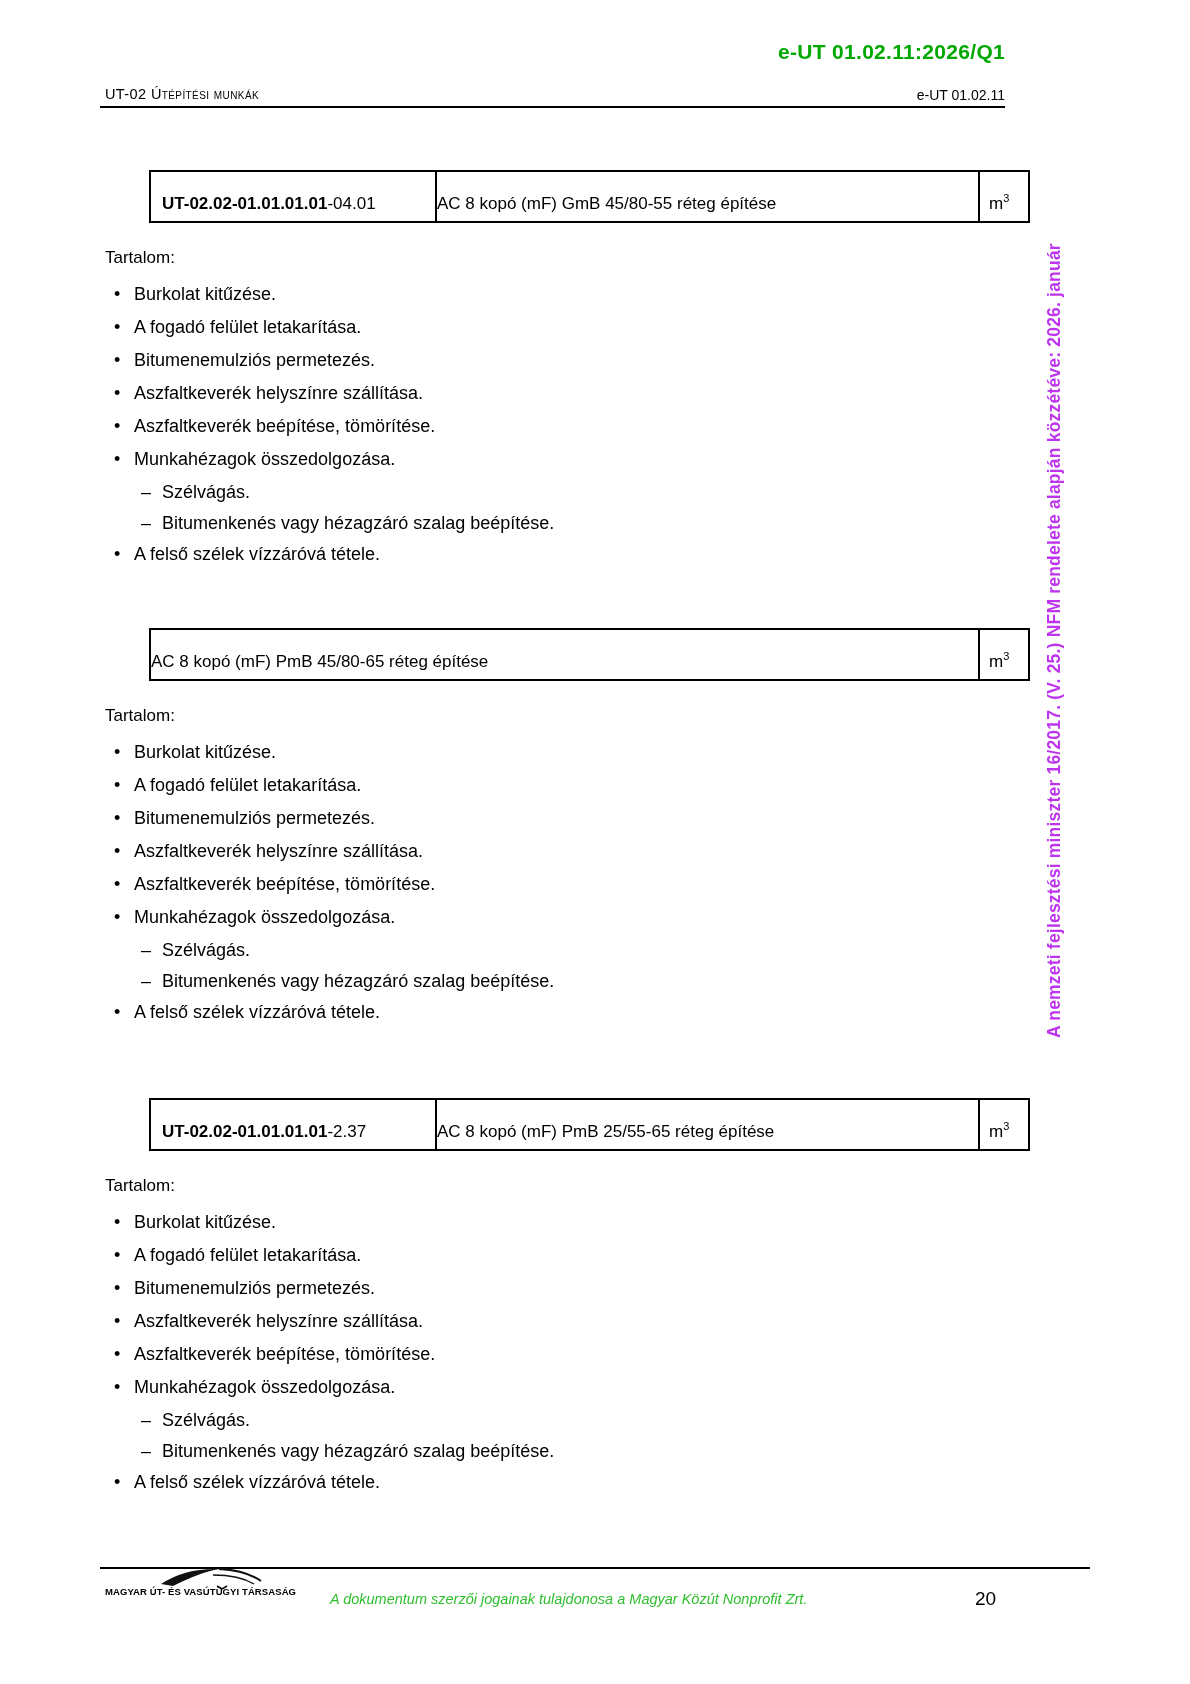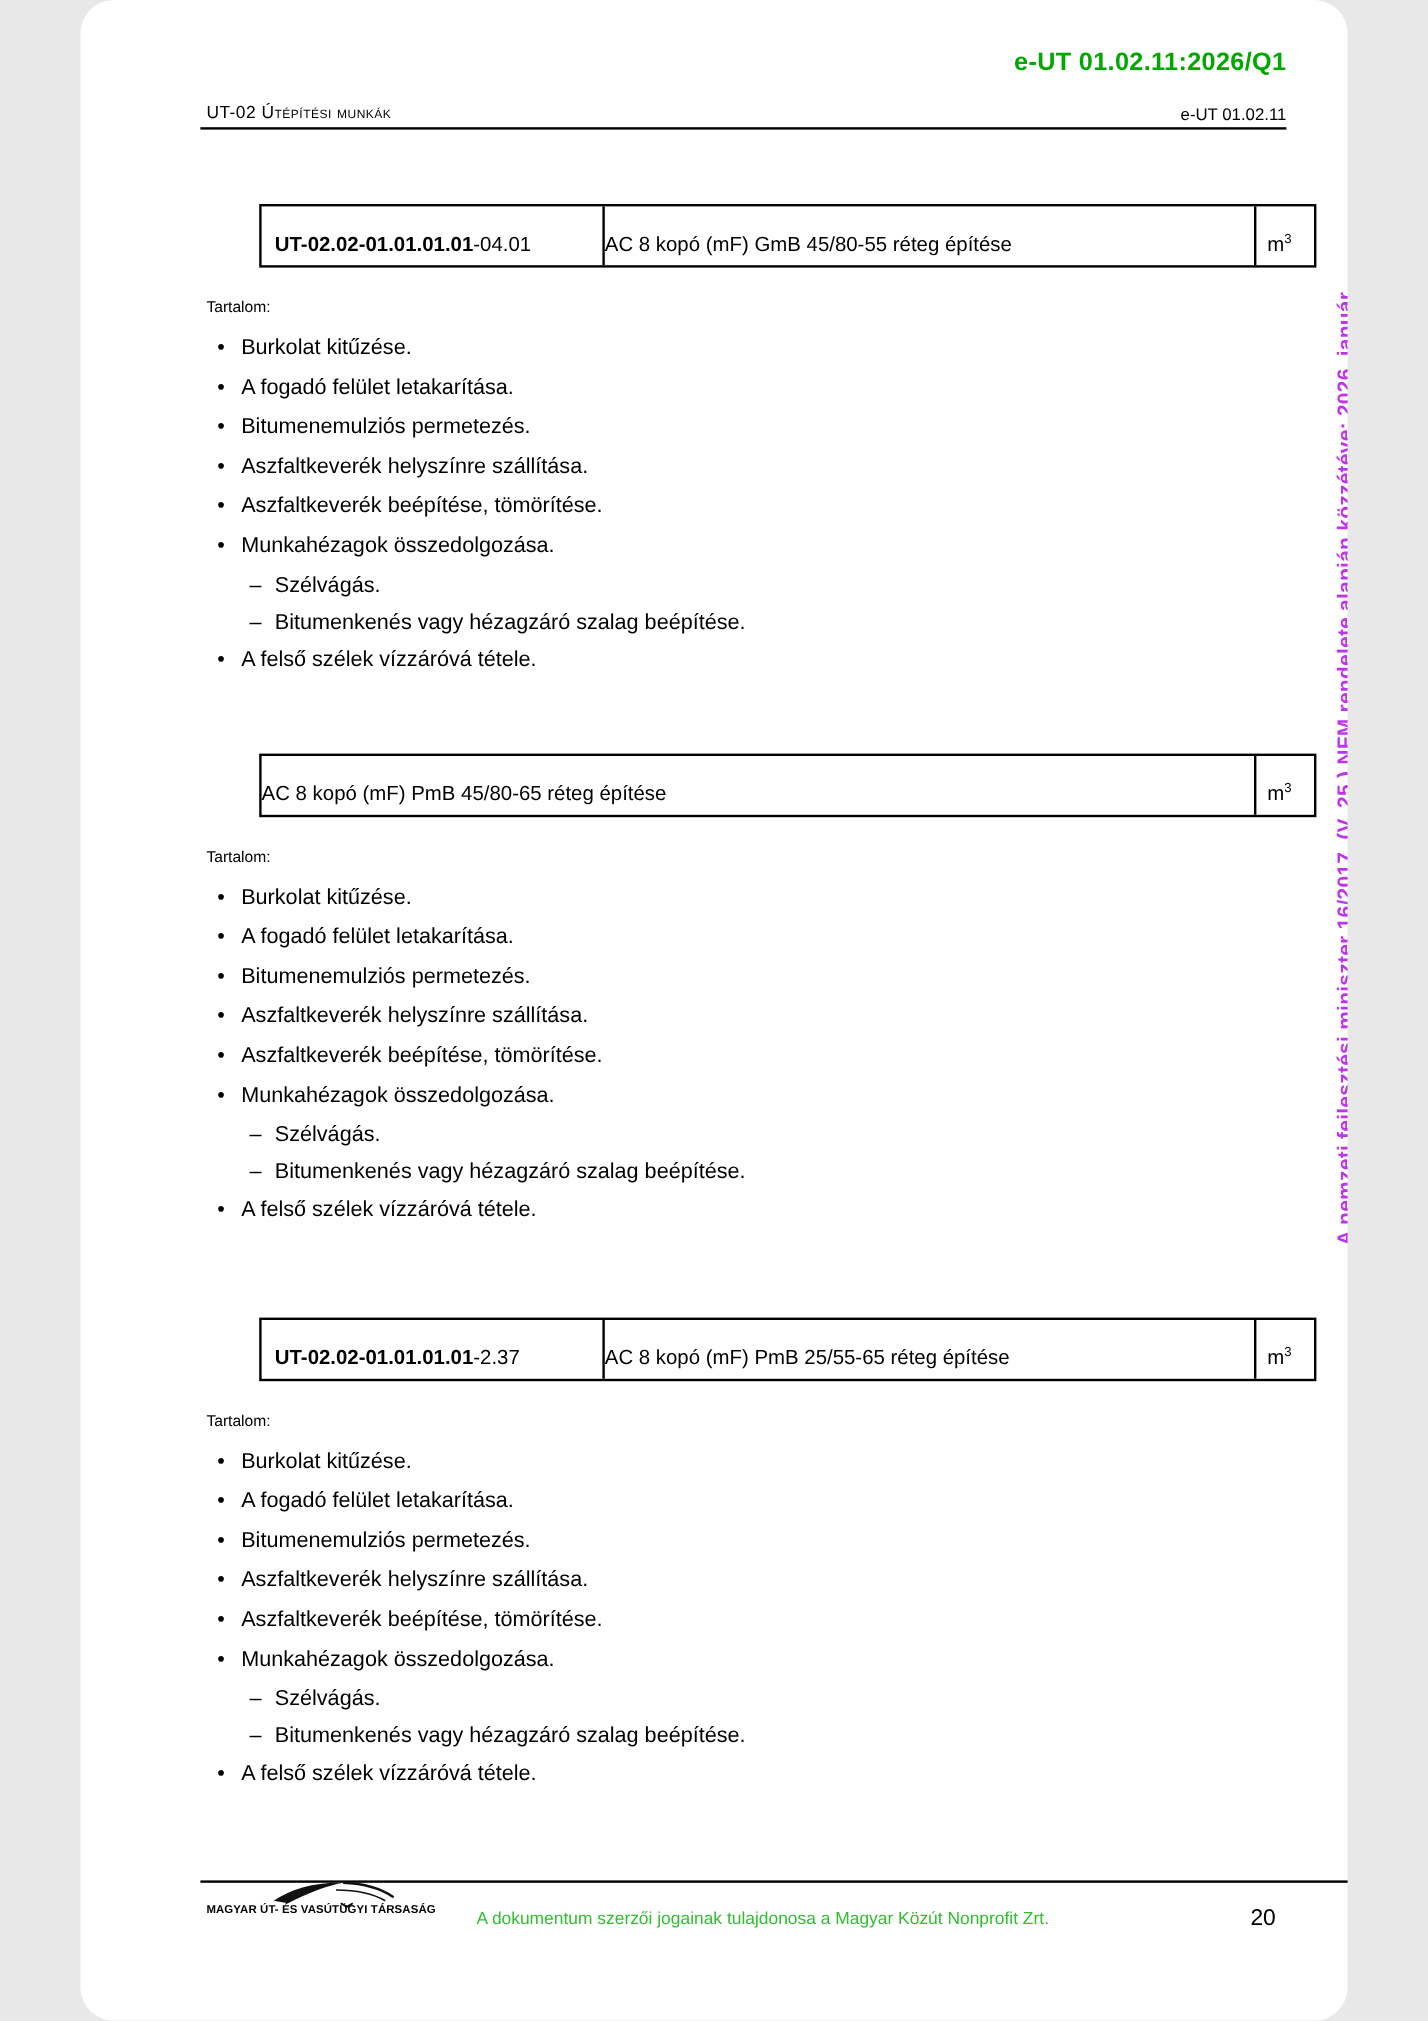--- a/index.html
+++ b/index.html
@@ -1,21 +1,20 @@
 <!DOCTYPE html>
 <html><head>
 <meta charset="utf-8">
 <style>
   html,body { margin:0; padding:0; background:#e8e8e8; }
   .page {
-    position:relative; width:1056px; height:1684px; margin:0 auto;
+    position:relative; width:1190px; height:1684px; margin:0 auto;
     background:#ffffff; color:#000;
     font-family:"Liberation Sans", sans-serif;
     overflow:hidden;
-    border-radius:28px;
   }
   
   .doc-ref {
     position:absolute; top:40px; left:0; width:1005px;
     text-align:right; font-size:21px; font-weight:bold;
     color:var(--accent-green,#00a800); letter-spacing:0.3px;
   }
   .header-left {
     position:absolute; top:86px; left:105px;
     font-size:14.5px; font-variant:small-caps; letter-spacing:0.4px;
@@ -37,21 +36,21 @@
   }
   .spec-table .cell {
     display:flex; align-items:flex-end; box-sizing:border-box;
     font-size:17px; padding-bottom:7px; white-space:nowrap;
   }
   .cell.code  { width:286px; padding-left:11px; border-right:2px solid #000; }
   .cell.code .code-prefix { font-weight:bold; }
   .cell.title { flex:1; padding-left:0; }
   .cell.unit  { width:50px; padding-left:9px; border-left:2px solid #000; }
   .cell.unit sup { font-size:11px; line-height:10px; }
-  .tartalom { margin:25px 0 0 0; padding:0; font-size:13px; }
+  .tartalom { margin:25px 0 0 0; padding:0; font-size:17px; }
   ul.items { list-style:none; margin:17px 0 0 0; padding:0; }
   ul.items li { position:relative; font-size:18px; line-height:19px; }
   li.bullet { padding-left:29px; margin-bottom:14px; }
   li.bullet::before { content:"\2022"; position:absolute; left:9px; }
   li.dash { padding-left:57px; margin-bottom:12px; }
   li.dash::before { content:"\2013"; position:absolute; left:36px; }
   
   .sidebar-note {
     position:absolute; top:150px; left:1044px; height:888px; width:42px;
     writing-mode:vertical-rl; transform:rotate(180deg);
@@ -64,21 +63,21 @@
     border-top:2.5px solid #000;
   }
   .logo { position:absolute; left:105px; top:1566px; width:235px; height:40px; }
   .logo svg { position:absolute; left:52px; top:1px; }
   .logo-text {
     position:absolute; left:0; top:20px; width:235px;
     font-size:9.5px; font-weight:bold; letter-spacing:0.1px; white-space:nowrap;
   }
   .copyright {
     position:absolute; left:330px; top:1591px;
-    font-size:14.5px; 
+    font-size:14.5px; font-style:italic;
     color:var(--footer-green,#2fbf2f);
   }
   .page-num { position:absolute; left:975px; top:1588px; width:32px; font-size:19px; }
 </style>
 </head>
 <body>
 
 <div class="page" style="--accent-green: #00a800; --footer-green: #2fbf2f; --magenta: #be33ee;">
 
   <div class="doc-ref">e-UT 01.02.11:2026/Q1</div>

